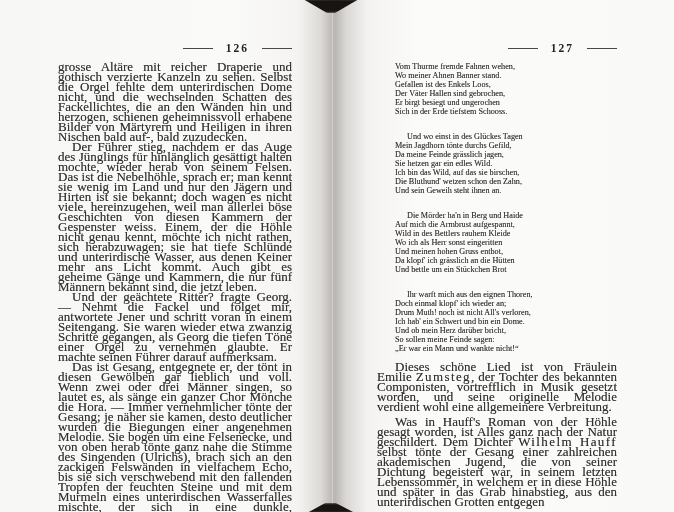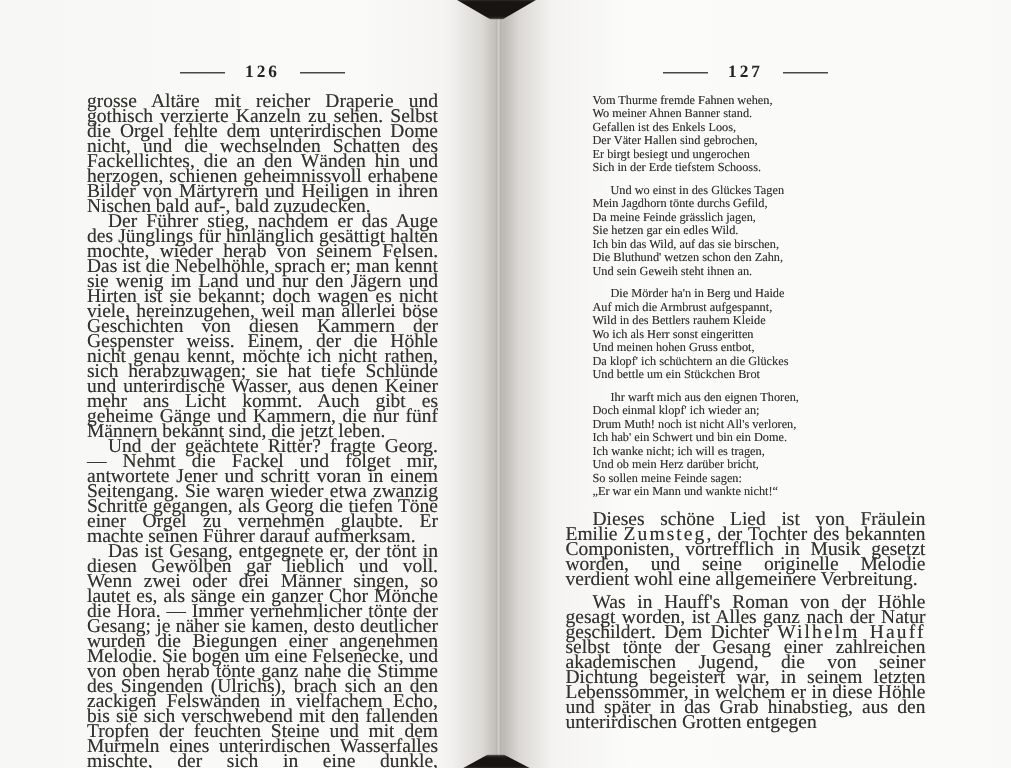--- a/index.html
+++ b/index.html
@@ -31,42 +31,42 @@
     clip-path:polygon(0% 0%,100% 0%,57% 100%,43% 100%);filter:blur(1.1px);
   }
   .wedge-bottom{
     position:absolute;bottom:-1px;left:307px;width:48px;height:10px;background:#171411;
     clip-path:polygon(38% 0%,60% 0%,100% 100%,0% 100%);filter:blur(1.2px);
   }
   .col{position:absolute;top:42px;}
   .col-left{left:58px;width:234px;}
   .col-right{left:42px;width:240px;}
   .pagehead{
-    display:flex;align-items:center;justify-content:center;gap:13px;
+    display:flex;align-items:center;justify-content:flex-end;gap:13px;
     height:12px;margin-bottom:8px;
   }
   .rule{display:inline-block;width:30px;height:1px;background:#4a4845;}
   .pagenum{
     font-size:11.5px;font-weight:bold;letter-spacing:2px;color:#262421;line-height:12px;
   }
   .para{
     margin:0;text-align:justify;font-size:13px;line-height:10px;
     text-shadow:0 0 0.3px rgba(52,50,47,0.55);
   }
   .paras .para + .para{text-indent:14px;}
   .sperr{letter-spacing:1.4px;}
   .verse{margin-top:7px;margin-left:48px;font-size:7.9px;line-height:9.8px;
     text-shadow:0 0 0.3px rgba(52,50,47,0.5);}
   .verse .verse-line + .verse-line{margin-left:-9px;}
   .poem{margin-top:8px;margin-left:18px;}
   .poem-line{
     font-size:8.2px;line-height:9px;white-space:nowrap;
     text-shadow:0 0 0.3px rgba(52,50,47,0.5);
   }
-  .stanza + .stanza{margin-top:6px;}
+  .stanza + .stanza{margin-top:16px;}
   .stanza + .stanza div.poem-line:first-of-type{padding-left:12px;}
   .prose{margin-top:9px;}
   .prose .para{text-indent:18px;}
   .prose .para + .para{margin-top:5px;}
 </style>
 </head>
 <body>
 
 <div class="book">
 
@@ -144,36 +144,35 @@
 
               <div class="poem-line">Auf mich die Armbrust aufgespannt,</div>
 
               <div class="poem-line">Wild in des Bettlers rauhem Kleide</div>
 
 
               <div class="poem-line">Wo ich als Herr sonst eingeritten</div>
 
               <div class="poem-line">Und meinen hohen Gruss entbot,</div>
 
-              <div class="poem-line">Da klopf' ich schüchtern an die Glückes</div>
+              <div class="poem-line">Da klopf' ich grässlich an die Hütten</div>
 
               <div class="poem-line">Und bettle um ein Stückchen Brot</div>
             </div>
 
           <div class="stanza">
 
               <div class="poem-line">Ihr warft mich aus den eignen Thoren,</div>
 
               <div class="poem-line">Doch einmal klopf' ich wieder an;</div>
 
               <div class="poem-line">Drum Muth! noch ist nicht All's verloren,</div>
 
               <div class="poem-line">Ich hab' ein Schwert und bin ein Dome.</div>
 
-              <div class="poem-line">Ich wanke nicht; ich will es tragen,</div>
 
               <div class="poem-line">Und ob mein Herz darüber bricht,</div>
 
               <div class="poem-line">So sollen meine Feinde sagen:</div>
 
               <div class="poem-line">„Er war ein Mann und wankte nicht!“</div>
             </div>
         </div>
       <div class="prose">
 

